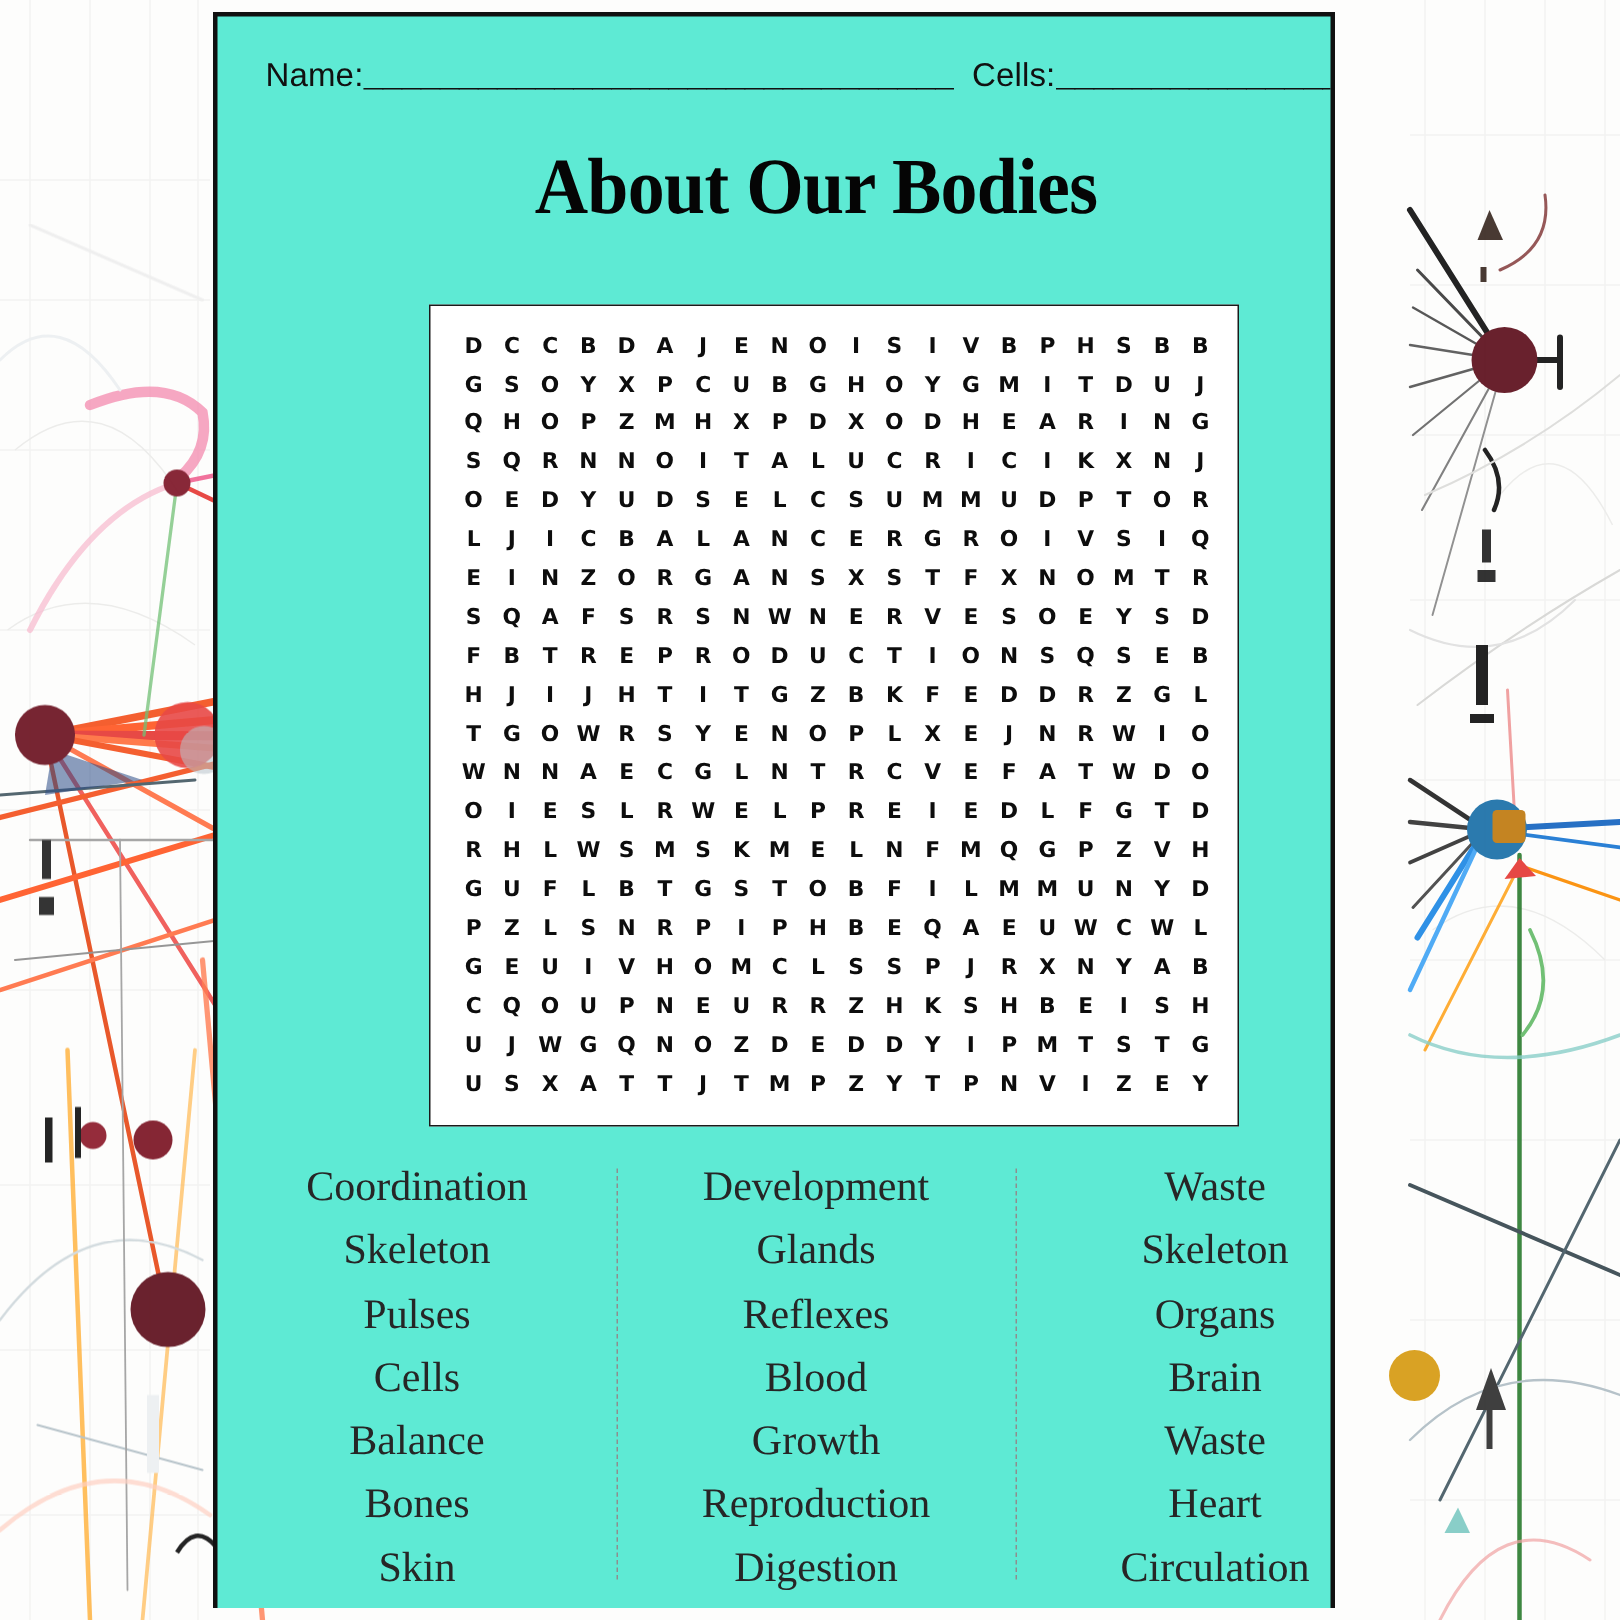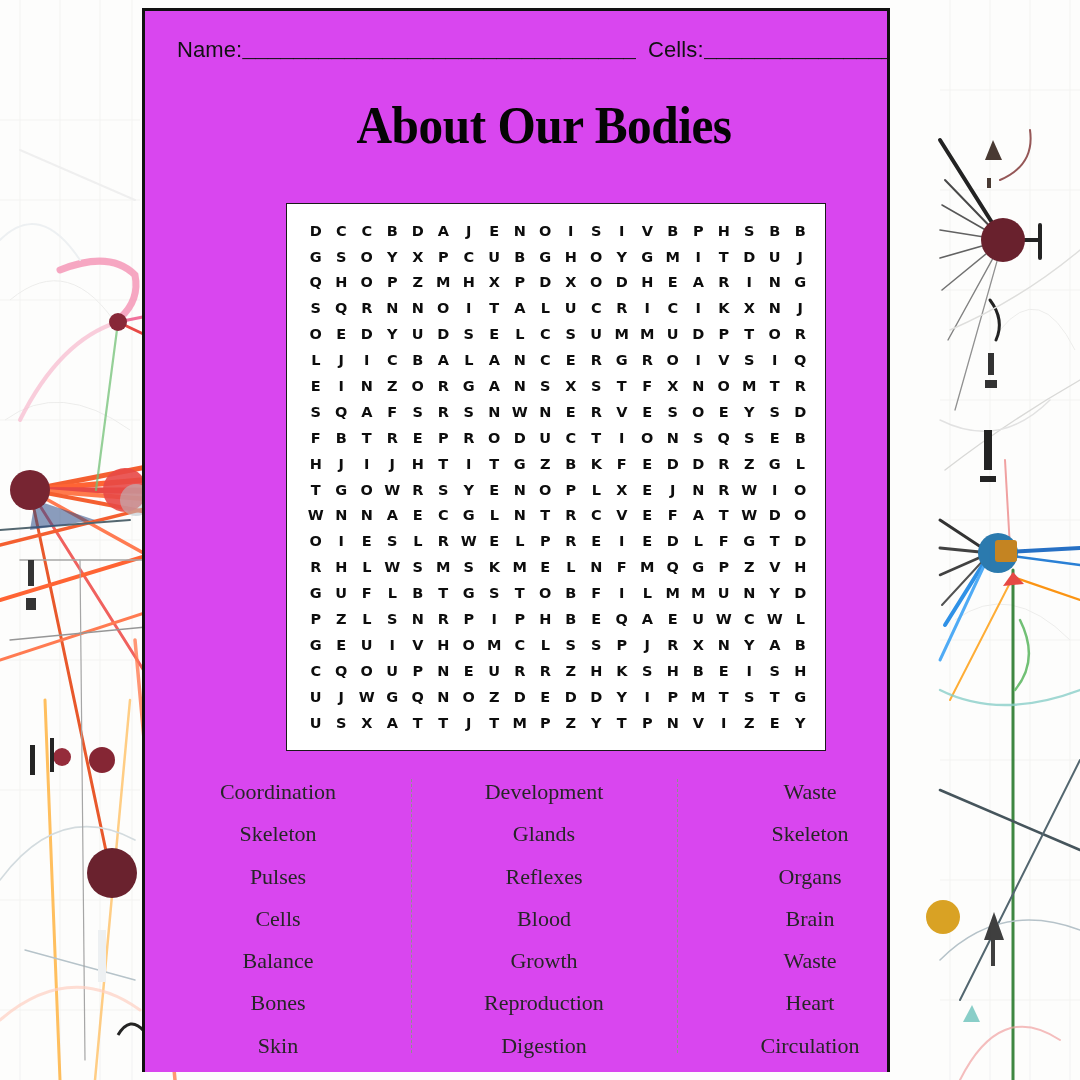--- a/index.html
+++ b/index.html
@@ -9,21 +9,21 @@
     font-family:"Liberation Sans", sans-serif;
     position:relative;
   }
 
   
   #bg-art{position:absolute;inset:0;width:1080px;height:1080px;}
 
   
   #paper{
     position:absolute;left:142px;top:8px;width:748px;height:1064px;
-    background:#d946ef;
+    background:#5eead4;
     border-left:3px solid #111;border-right:3px solid #111;border-top:3px solid #111;
     box-sizing:border-box;
     overflow:hidden;
   }
 
   
   .namerow{
     position:absolute;top:26px;left:0;width:798px;height:34px;
     display:flex;align-items:baseline;
   }
@@ -96,21 +96,21 @@
     align-items:center;
     padding-top:4px;
   }
   .wl-col + .wl-col::before{
     content:"";
     position:absolute;left:0;top:12px;bottom:14px;
     border-left:1.4px dashed #8e8e8e;
   }
   .wl-word{
     font-family:"Liberation Serif", serif;
-    font-size:22px;
+    font-size:28px;
     color:#262626;
     height:42.3px;
     line-height:42.3px;
     white-space:nowrap;
   }
 </style>
 </head>
 <body>
 
 <svg id="bg-art" viewBox="0 0 1080 1080" xmlns="http://www.w3.org/2000/svg">

